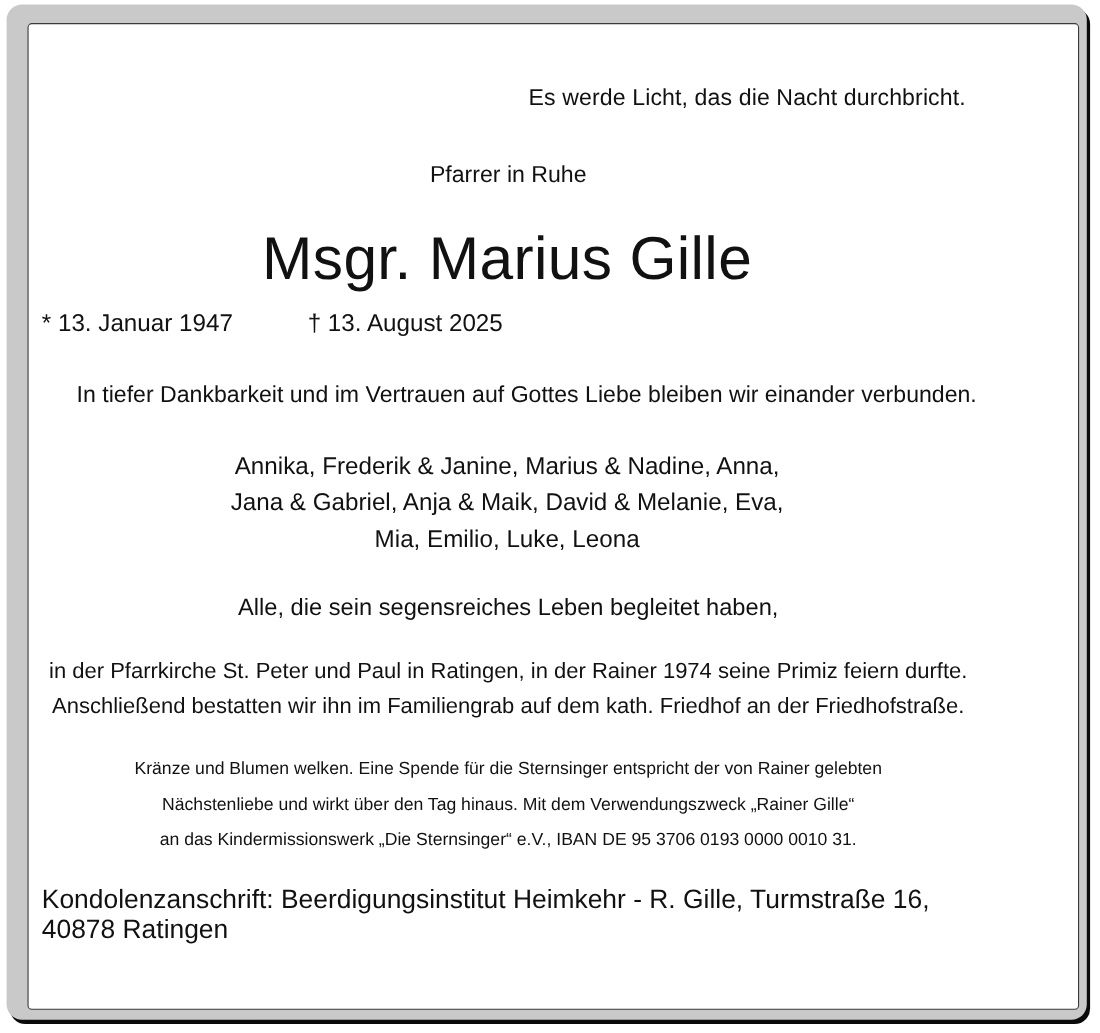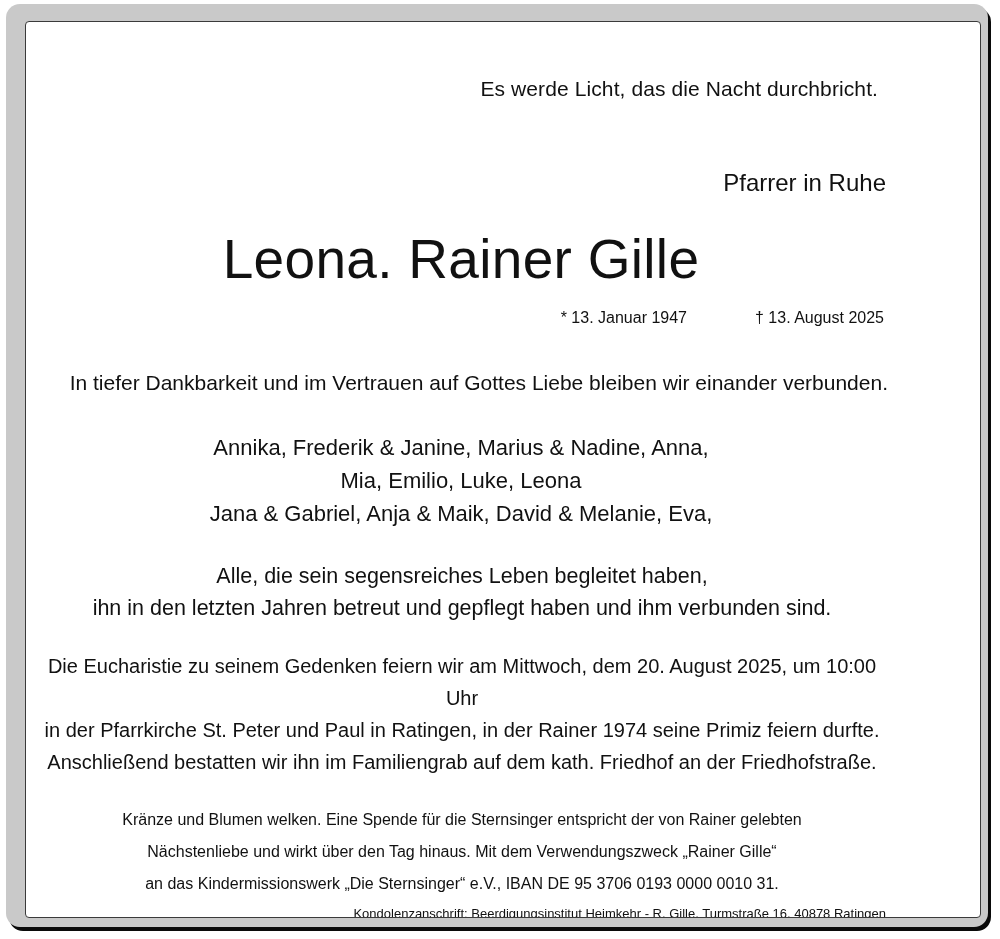--- a/index.html
+++ b/index.html
@@ -65,40 +65,40 @@
   .epigraph {
     text-align: right;
     font-size: 21px;
     line-height: 26px;
     padding-right: 10px;
     margin-top: 54px;
     letter-spacing: 0.1px;
   }
 
   .role {
-    text-align: right;
-    font-size: 24px;
+    text-align: center;
+    font-size: 21px;
     line-height: 26px;
-    margin-top: 68px;
+    margin-top: 44px;
     padding-right: 2px;
   }
 
   .name {
     text-align: center;
     font-size: 55px;
     line-height: 62px;
     font-weight: 400;
     margin-top: 32px;
     padding-right: 4px;
     letter-spacing: 0.3px;
   }
 
   .dates {
-    text-align: right;
-    font-size: 16px;
+    text-align: left;
+    font-size: 22px;
     line-height: 28px;
     margin-top: 14px;
     padding-right: 4px;
   }
   .dates .date-birth { margin-right: 68px; }
 
   .gratitude {
     text-align: right;
     font-size: 21px;
     line-height: 27px;
@@ -132,61 +132,60 @@
 
   .donation {
     text-align: center;
     font-size: 16px;
     line-height: 32px;
     margin-top: 26px;
     padding-right: 2px;
   }
 
   .condolence {
-    text-align: right;
-    font-size: 13px;
+    text-align: left;
+    font-size: 24px;
     line-height: 28px;
+    margin-top: 24px;
     padding-right: 2px;
   }
 
   .line { display: block; }
 </style>
 </head>
 <body>
 
 <div class="page">
   <div class="frame-outer">
     <div class="frame-inner">
       <div class="content">
 
         <div class="epigraph">Es werde Licht, das die Nacht durchbricht.</div>
 
         <div class="role">Pfarrer in Ruhe</div>
 
-        <div class="name">Leona. Rainer Gille</div>
+        <div class="name">Msgr. Marius Gille</div>
 
         <div class="dates">
           <span class="date-birth">* 13. Januar 1947</span><span class="date-death">† 13. August 2025</span>
         </div>
 
         <div class="gratitude">In tiefer Dankbarkeit und im Vertrauen auf Gottes Liebe bleiben wir einander verbunden.</div>
 
         <div class="family">
           <span class="line">Annika, Frederik &amp; Janine, Marius &amp; Nadine, Anna,</span>
+          <span class="line">Jana &amp; Gabriel, Anja &amp; Maik, David &amp; Melanie, Eva,</span>
           <span class="line">Mia, Emilio, Luke, Leona</span>
-          <span class="line">Jana &amp; Gabriel, Anja &amp; Maik, David &amp; Melanie, Eva,</span>
         </div>
 
         <div class="tribute">
           <span class="line">Alle, die sein segensreiches Leben begleitet haben,</span>
-          <span class="line">ihn in den letzten Jahren betreut und gepflegt haben und ihm verbunden sind.</span>
         </div>
 
         <div class="service">
-          <span class="line">Die Eucharistie zu seinem Gedenken feiern wir am Mittwoch, dem 20. August 2025, um 10:00 Uhr</span>
           <span class="line">in der Pfarrkirche St. Peter und Paul in Ratingen, in der Rainer 1974 seine Primiz feiern durfte.</span>
           <span class="line">Anschließend bestatten wir ihn im Familiengrab auf dem kath. Friedhof an der Friedhofstraße.</span>
         </div>
 
         <div class="donation">
           <span class="line">Kränze und Blumen welken. Eine Spende für die Sternsinger entspricht der von Rainer gelebten</span>
           <span class="line">Nächstenliebe und wirkt über den Tag hinaus. Mit dem Verwendungszweck „Rainer Gille“</span>
           <span class="line">an das  Kindermissionswerk „Die Sternsinger“ e.V., IBAN DE 95 3706 0193 0000 0010 31.</span>
         </div>
 

